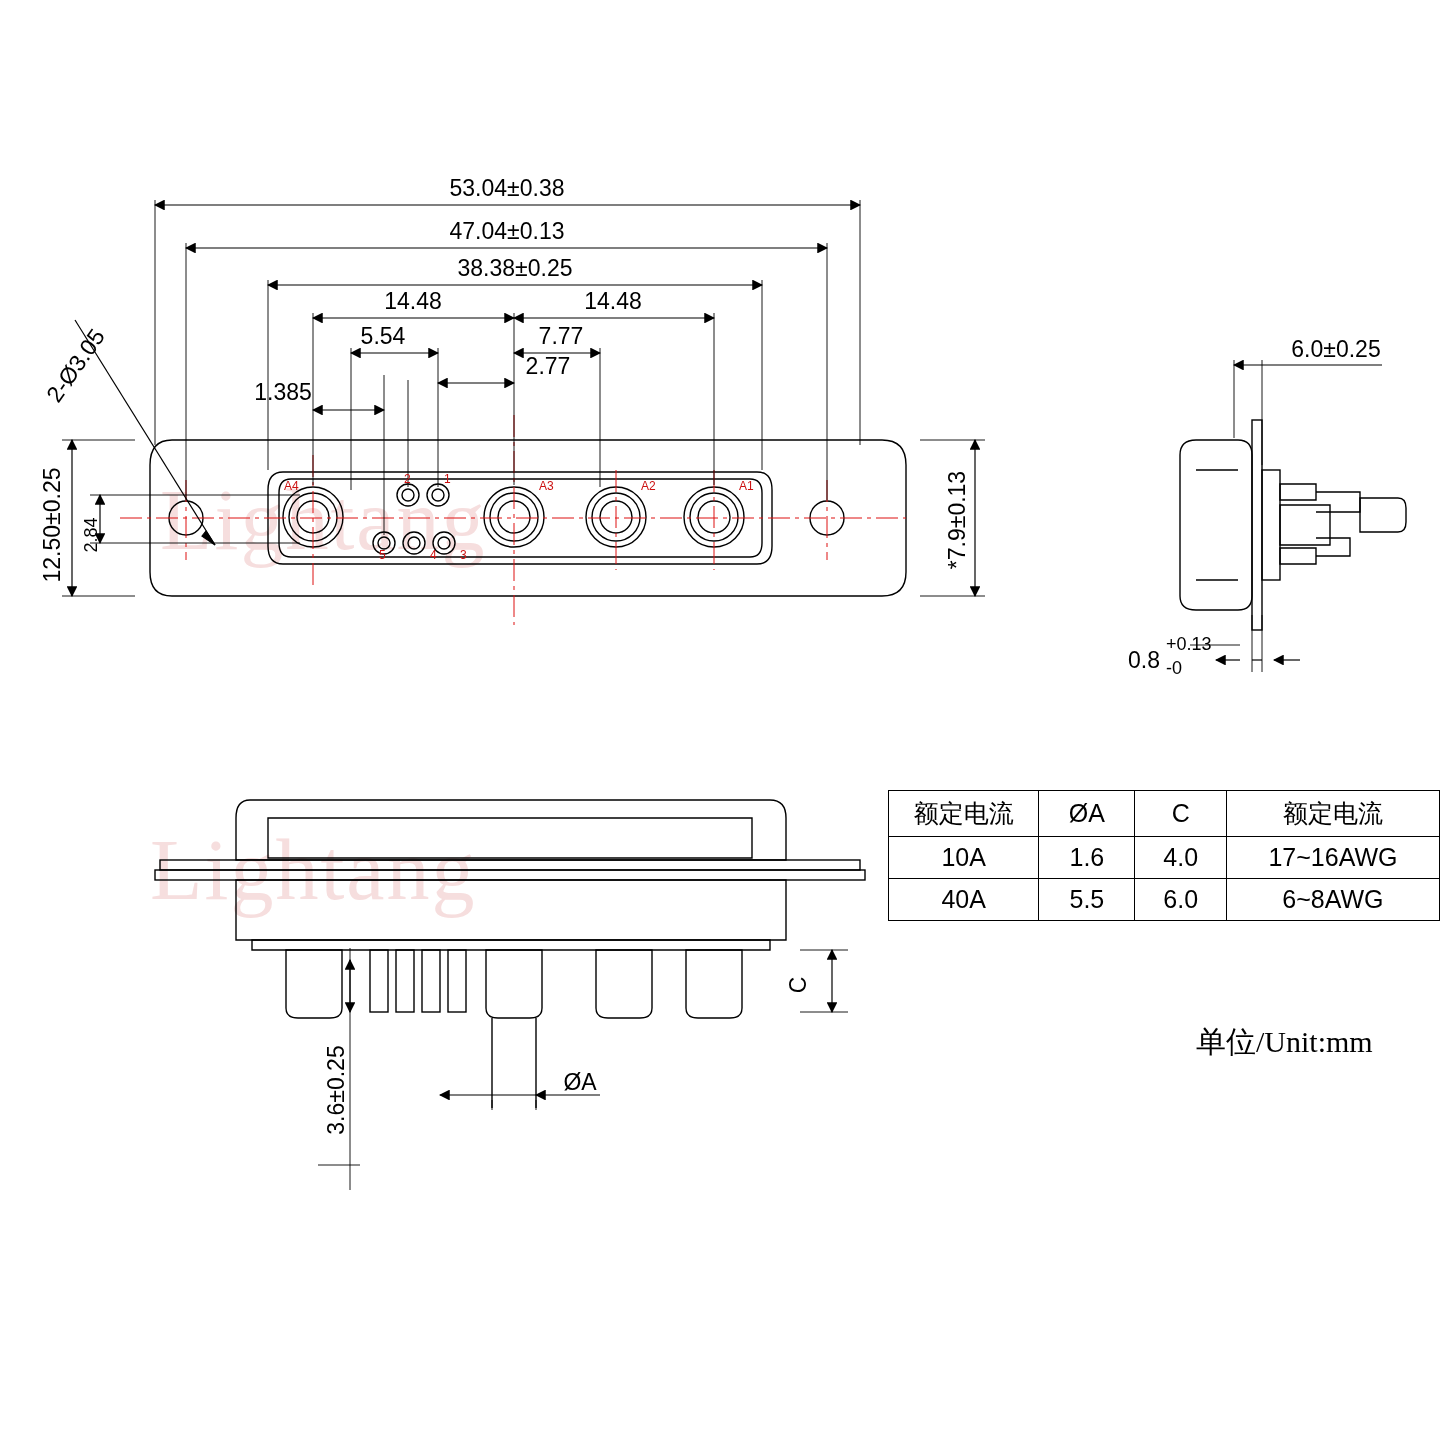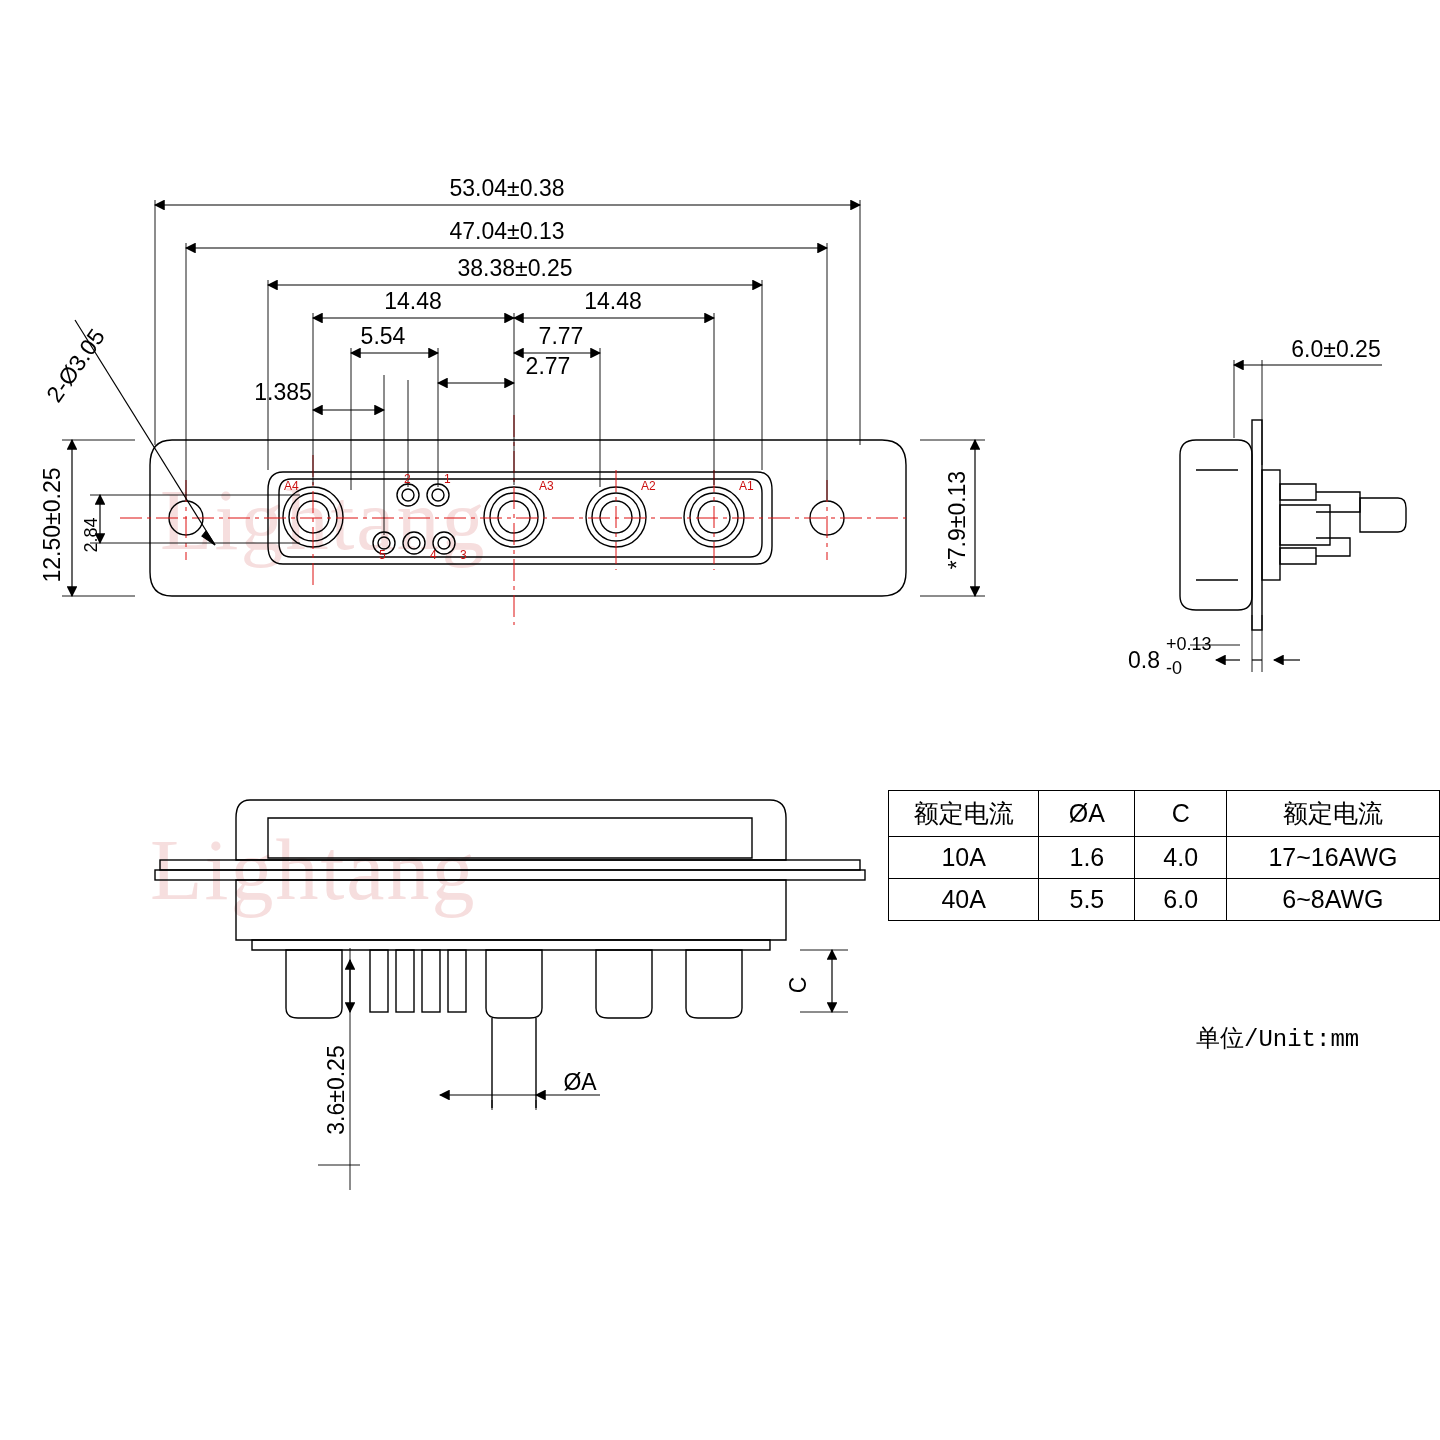--- a/index.html
+++ b/index.html
@@ -5,21 +5,21 @@
   html,body{margin:0;padding:0;background:#ffffff;}
   body{width:1440px;height:1440px;position:relative;font-family:"Liberation Sans",sans-serif;color:#000;}
   #stage{position:absolute;left:0;top:0;width:1440px;height:1440px;overflow:hidden;}
   svg{position:absolute;left:0;top:0;}
   .dim{font-family:"Liberation Sans",sans-serif;font-size:23px;fill:#000;}
   .dimsm{font-family:"Liberation Sans",sans-serif;font-size:18px;fill:#000;}
   .pinlbl{font-family:"Liberation Sans",sans-serif;font-size:12px;fill:#cc1111;}
   .wm{position:absolute;font-family:"Liberation Serif",serif;font-size:86px;color:#f6dede;letter-spacing:2px;user-select:none;}
   table.spec{position:absolute;left:888px;top:790px;border-collapse:collapse;}
   table.spec td,table.spec th{border:1.6px solid #000;font-family:"Liberation Sans",sans-serif;font-size:25px;text-align:center;padding:6px 10px;font-weight:normal;}
-  .unit{position:absolute;left:1196px;top:1022px;font-family:Liberation Mono, monospace;font-size:24px;text-align:right;}
+  .unit{position:absolute;left:1196px;top:1022px;font-family:Liberation Serif, serif;font-size:30px;text-align:right;}
 </style>
 </head>
 <body>
 
 <div id="stage">
 
   <div class="wm" style="left:160px;top:470px;">Lightang</div>
   <div class="wm" style="left:150px;top:820px;">Lightang</div>
 
   <svg width="1440" height="1440">

